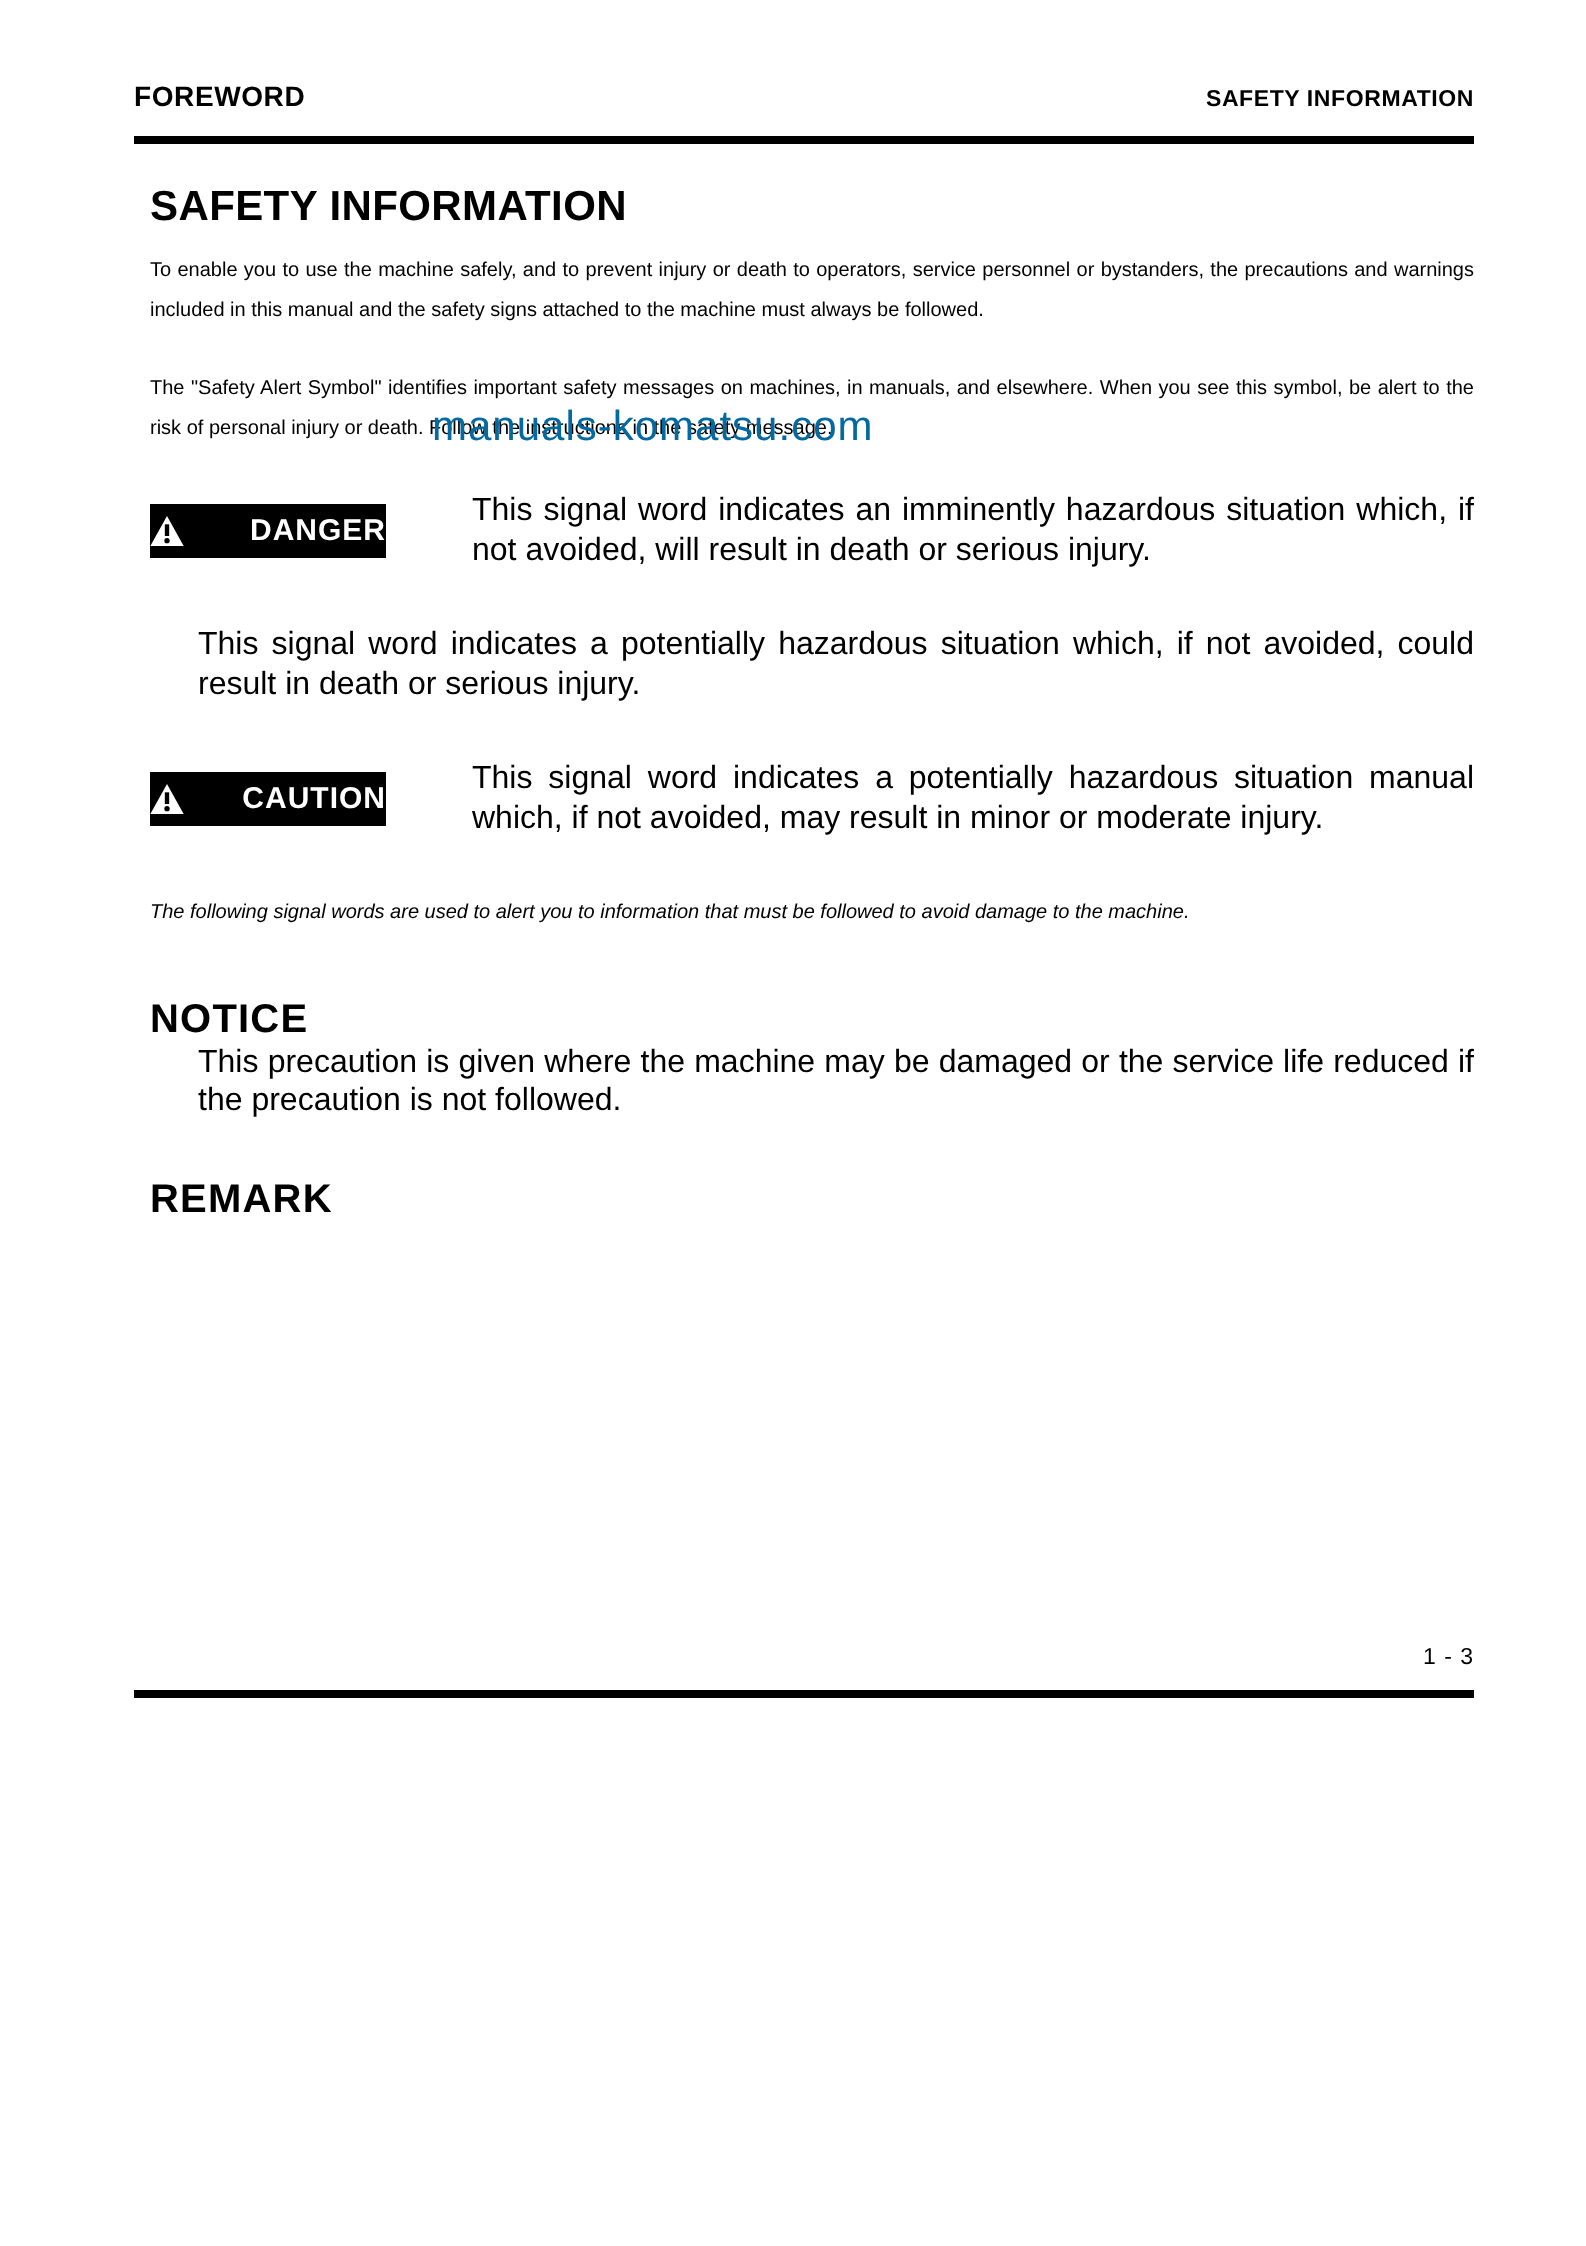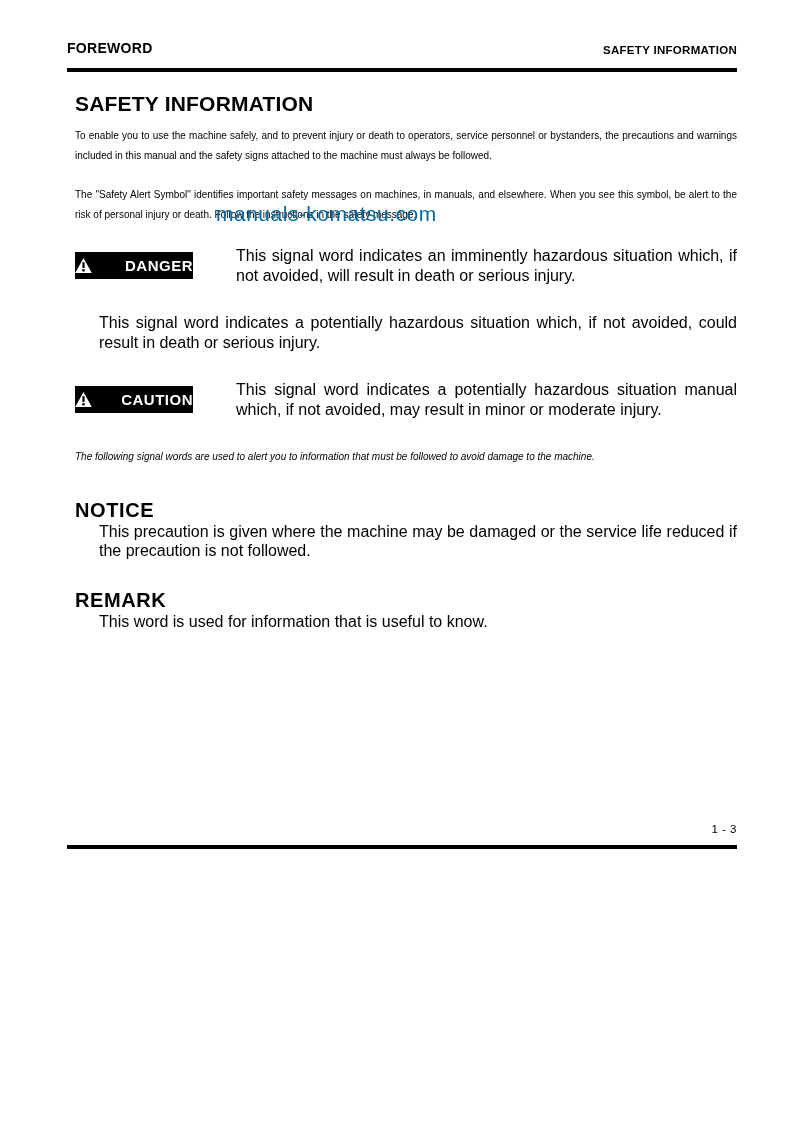--- a/index.html
+++ b/index.html
@@ -178,21 +178,20 @@
 
     <p class="para" style="margin-bottom: 30px; font-style: italic;">The following signal words are used to alert you to information that must be followed to avoid damage to the machine.</p>
 
     <div class="notice-row">
       <div class="notice-label">NOTICE</div>
       <div class="signal-desc">This precaution is given where the machine may be damaged or the service life reduced if the precaution is not followed.</div>
     </div>
 
     <div class="notice-row">
       <div class="notice-label">REMARK</div>
-      <div class="signal-desc">This word is used for information that is useful to know.</div>
     </div>
   </main>
 
   <div class="watermark">manuals-komatsu.com</div>
 
   <span class="page-number">1 - 3</span>
   <div class="footer-rule"></div>
 
 </div>
 

